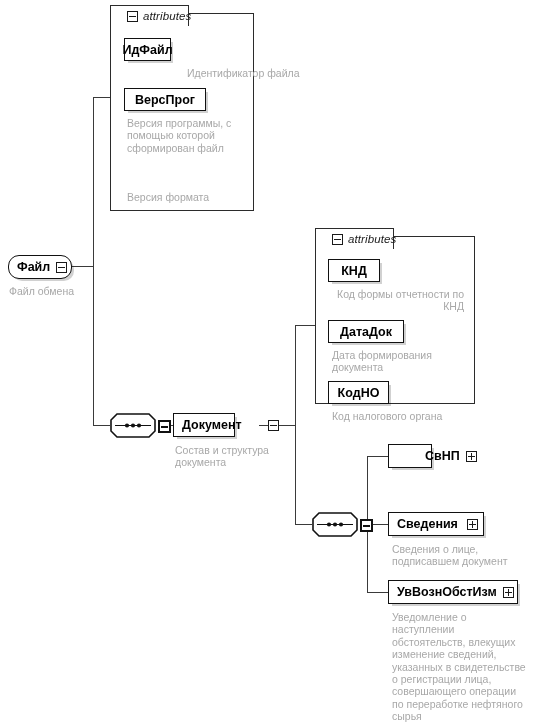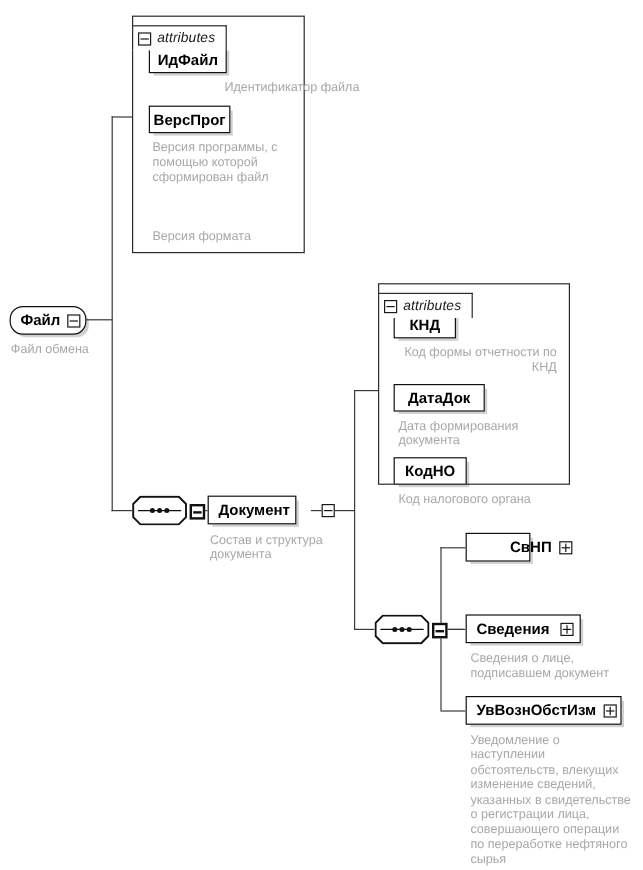--- a/index.html
+++ b/index.html
@@ -30,29 +30,29 @@
   }
   .line-h { height: 1px; }
   .line-v { width: 1px; }
 
   
   .attrs-group {
     position: absolute;
   }
   .attrs-tab {
     position: absolute;
-    left: 0; top: 16px;
+    left: 0; top: 0;
     height: 21px;
     border: 1px solid #2b2b2b;
     border-bottom: none;
     background: #fff;
     box-sizing: border-box;
     display: flex;
     align-items: center;
-    padding-left: 4px;
+    padding-left: 16px;
     z-index: 3;
   }
   .attrs-tab-label {
     font-style: italic;
     font-size: 11.5px;
     color: #1a1a1a;
     margin-left: 5px;
     letter-spacing: 0.1px;
   }
   .attrs-body {
@@ -201,46 +201,46 @@
   <div class="desc" style="left:9px; top:285px; width:90px;">Файл обмена</div>
 
   <div class="attrs-group" style="left:110px; top:5px; width:144px; height:206px;">
     <div class="attrs-body" style="top:8px; width:144px; height:198px;"></div>
     <div class="attrs-tab" style="width:79px;">
       <span class="toggle"></span>
       <span class="attrs-tab-label">attributes</span>
     </div>
   </div>
 
-  <div class="attr-box" style="left:124px; top:38px; width:65px;">
+  <div class="attr-box" style="left:124px; top:38px; width:47px;">
     <span>ИдФайл</span>
   </div>
   <div class="desc" style="left:139px; top:67px; width:120px;margin-left:48px;">Идентификатор файла</div>
 
-  <div class="attr-box" style="left:124px; top:88px; width:68px;">
+  <div class="attr-box" style="left:124px; top:88px; width:82px;">
     <span>ВерсПрог</span>
   </div>
   <div class="desc" style="left:127px; top:117px; width:113px;">Версия программы, с помощью которой сформирован файл</div>
 
   <div class="desc" style="left:127px; top:191px; width:120px;">Версия формата</div>
 
   <div class="seq-node" style="left:110px; top:413px;">
     <svg class="seq-oct" viewBox="0 0 46 25" xmlns="http://www.w3.org/2000/svg">
       <polygon points="7,1 39,1 45,7 45,18 39,24 7,24 1,18 1,7" fill="#ffffff" stroke="#111111" stroke-width="1.6"></polygon>
       <line x1="5" y1="12.5" x2="41" y2="12.5" stroke="#111111" stroke-width="1.2"></line>
       <circle cx="17" cy="12.5" r="2.1" fill="#111111"></circle>
       <circle cx="23" cy="12.5" r="2.1" fill="#111111"></circle>
       <circle cx="29" cy="12.5" r="2.1" fill="#111111"></circle>
     </svg>
     <div class="seq-toggle-wrap">
       <div class="seq-toggle"></div>
     </div>
   </div>
 
-  <div class="elem-box" style="left:173px; top:413px; width:74px;gap:20px;">
+  <div class="elem-box" style="left:173px; top:413px; width:62px;gap:20px;">
     <span class="elem-label">Документ</span>
     <span class="toggle"></span>
   </div>
   <div class="desc" style="left:175px; top:444px; width:110px;">Состав и структура документа</div>
 
   <div class="attrs-group" style="left:315px; top:228px; width:160px; height:176px;">
     <div class="attrs-body" style="top:8px; width:160px; height:168px;"></div>
     <div class="attrs-tab" style="width:79px;">
       <span class="toggle"></span>
       <span class="attrs-tab-label">attributes</span>
@@ -268,21 +268,21 @@
       <line x1="5" y1="12.5" x2="41" y2="12.5" stroke="#111111" stroke-width="1.2"></line>
       <circle cx="17" cy="12.5" r="2.1" fill="#111111"></circle>
       <circle cx="23" cy="12.5" r="2.1" fill="#111111"></circle>
       <circle cx="29" cy="12.5" r="2.1" fill="#111111"></circle>
     </svg>
     <div class="seq-toggle-wrap">
       <div class="seq-toggle"></div>
     </div>
   </div>
 
-  <div class="elem-box" style="left:388px; top:444px; width:54px;padding-left:36px;">
+  <div class="elem-box" style="left:388px; top:444px; width:44px;padding-left:36px;">
     <span class="elem-label">СвНП</span>
     <span class="toggle plus"></span>
   </div>
 
   <div class="elem-box" style="left:388px; top:512px; width:96px;">
     <span class="elem-label">Сведения</span>
     <span class="toggle plus"></span>
   </div>
   <div class="desc" style="left:392px; top:543px; width:118px;">Сведения о лице, подписавшем документ</div>
 

